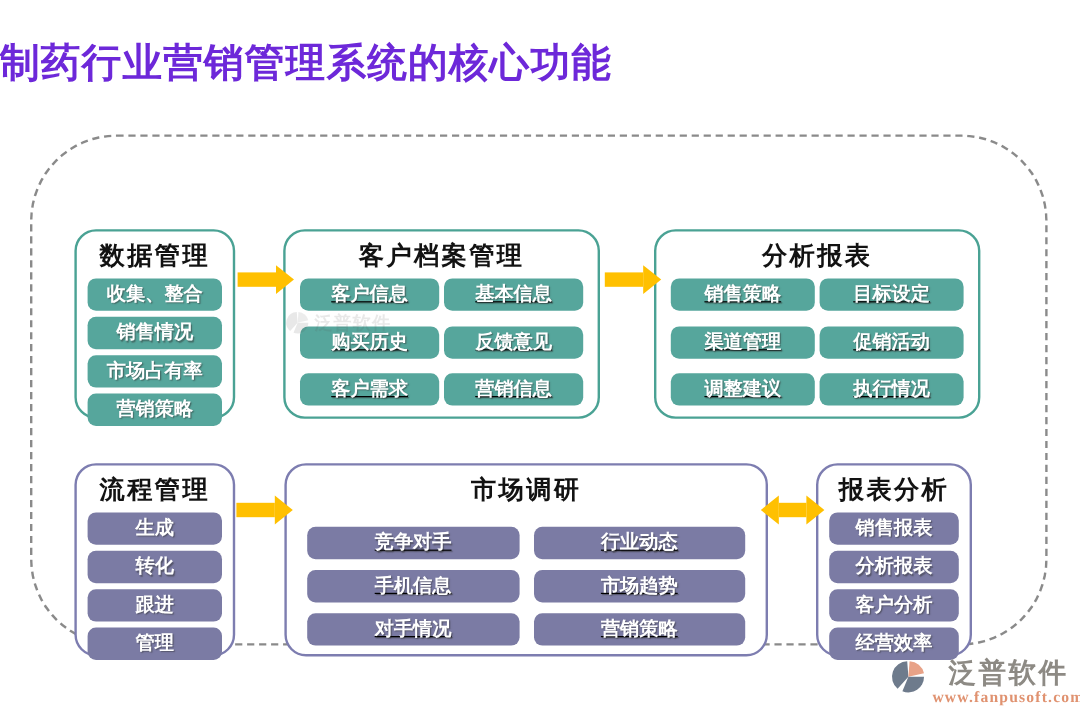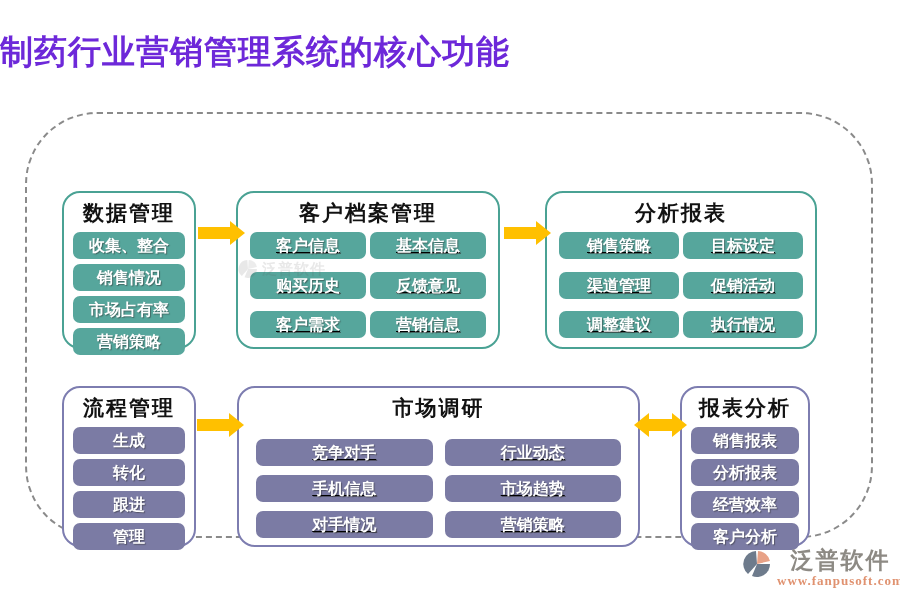--- a/index.html
+++ b/index.html
@@ -123,22 +123,22 @@
     <div class="item">对手情况</div>
     <div class="item">营销策略</div>
   </div>
 </section>
 
 <section class="panel purple" style="left:680px;top:342px;width:130px;height:161px">
   <h2 class="panel-title">报表分析</h2>
   <div class="items cols-1">
     <div class="item">销售报表</div>
     <div class="item">分析报表</div>
+    <div class="item">客户分析</div>
     <div class="item">经营效率</div>
-    <div class="item">客户分析</div>
   </div>
 </section>
 
 <div class="arrow" style="left:198px;top:221px;width:47px">
   <div class="shaft"></div>
   <div class="head head-r"></div>
 </div>
 
 <div class="arrow" style="left:504px;top:221px;width:47px">
   <div class="shaft"></div>

